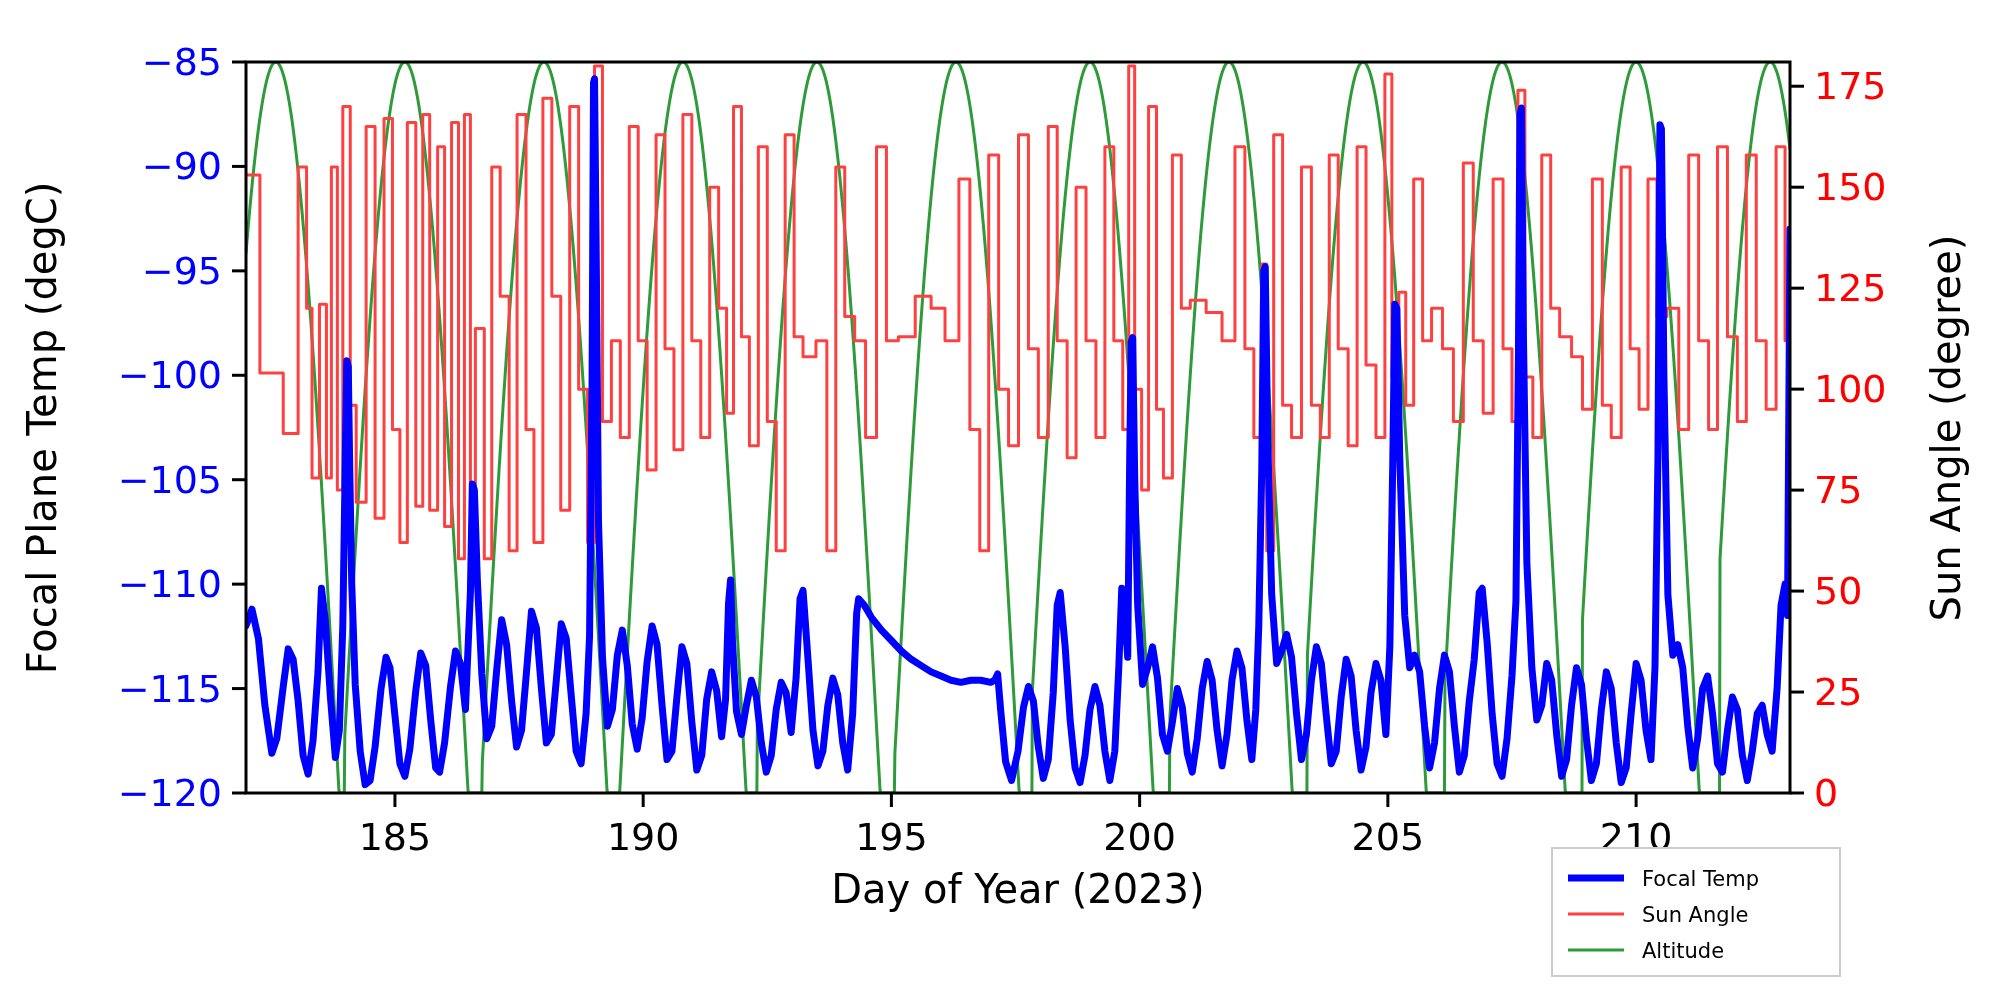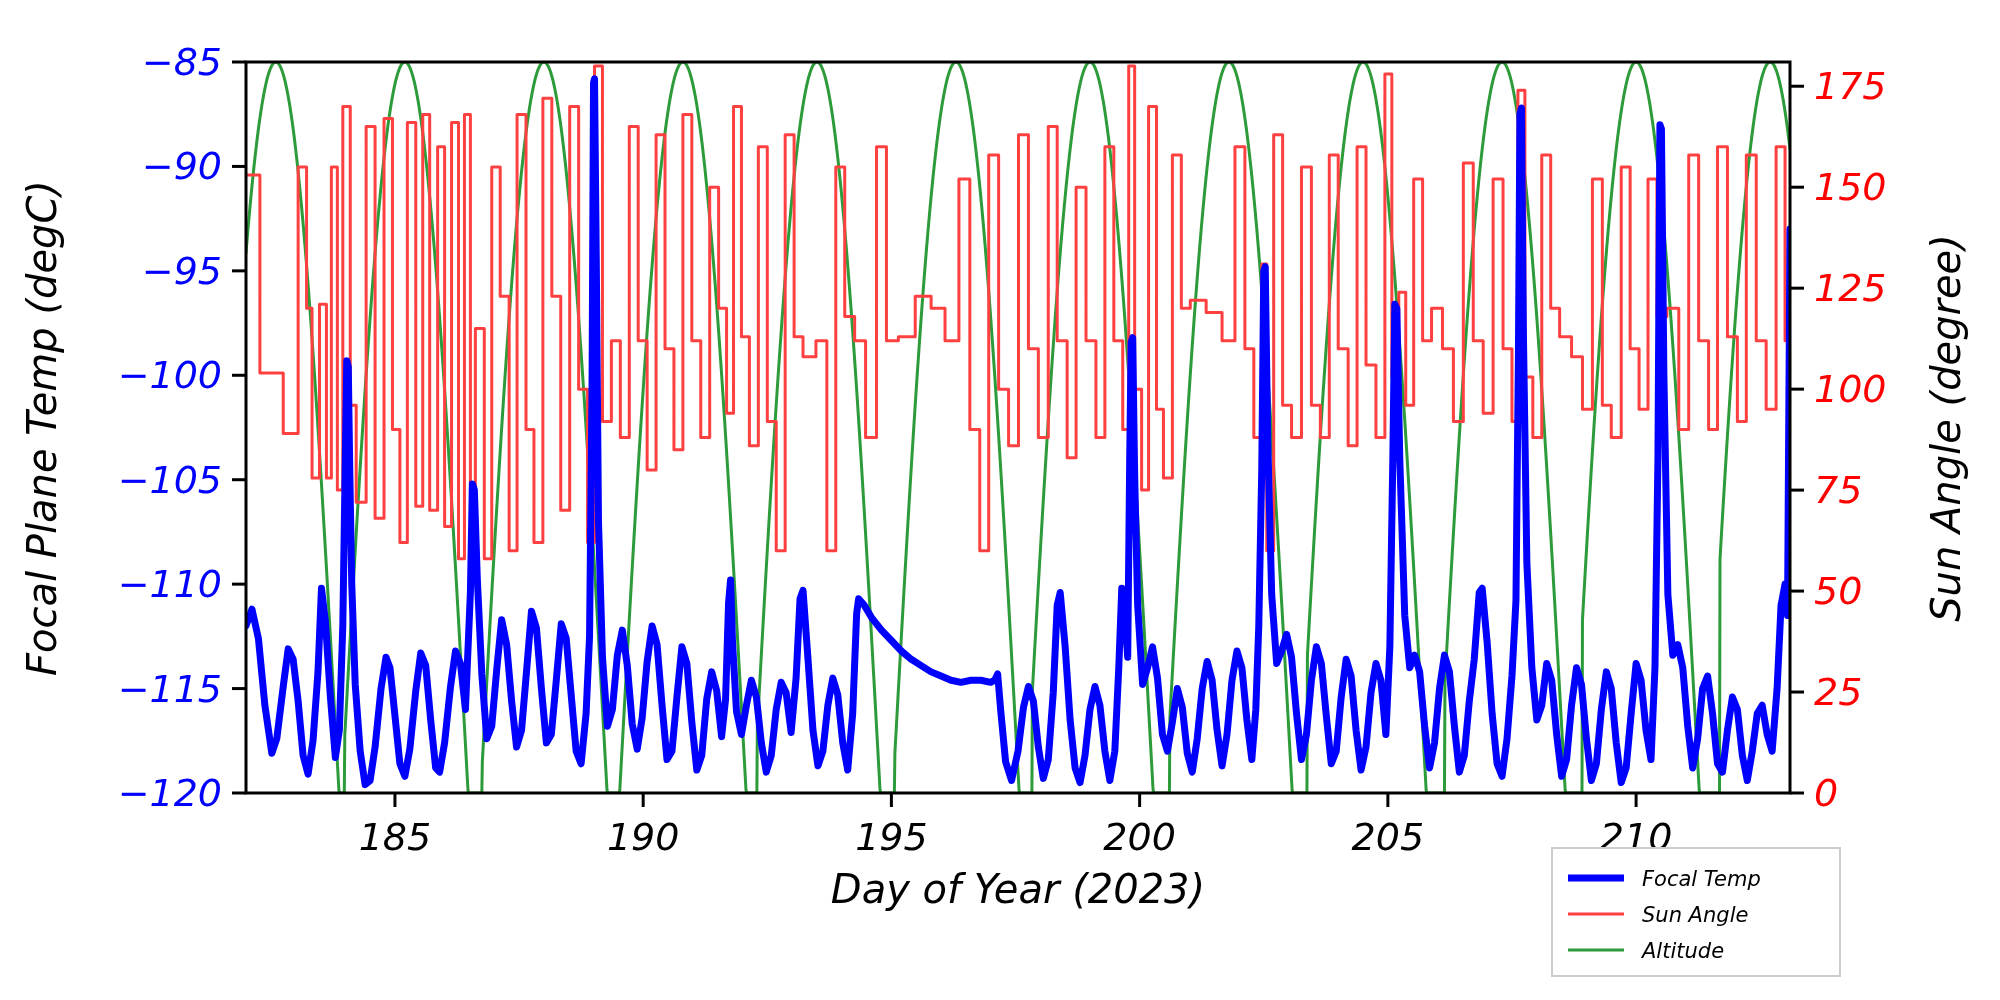--- a/index.html
+++ b/index.html
@@ -11,21 +11,20 @@
     width: 2000px;
     height: 1000px;
     font-family: "DejaVu Sans", sans-serif;
     overflow: hidden;
   }
   #figure {
     position: relative;
     width: 2000px;
     height: 1000px;
     background: #ffffff;
-    font-style: italic;
   }
   #plot-svg {
     position: absolute;
     left: 0;
     top: 0;
     width: 2000px;
     height: 1000px;
     display: block;
   }
   .axis-label {

